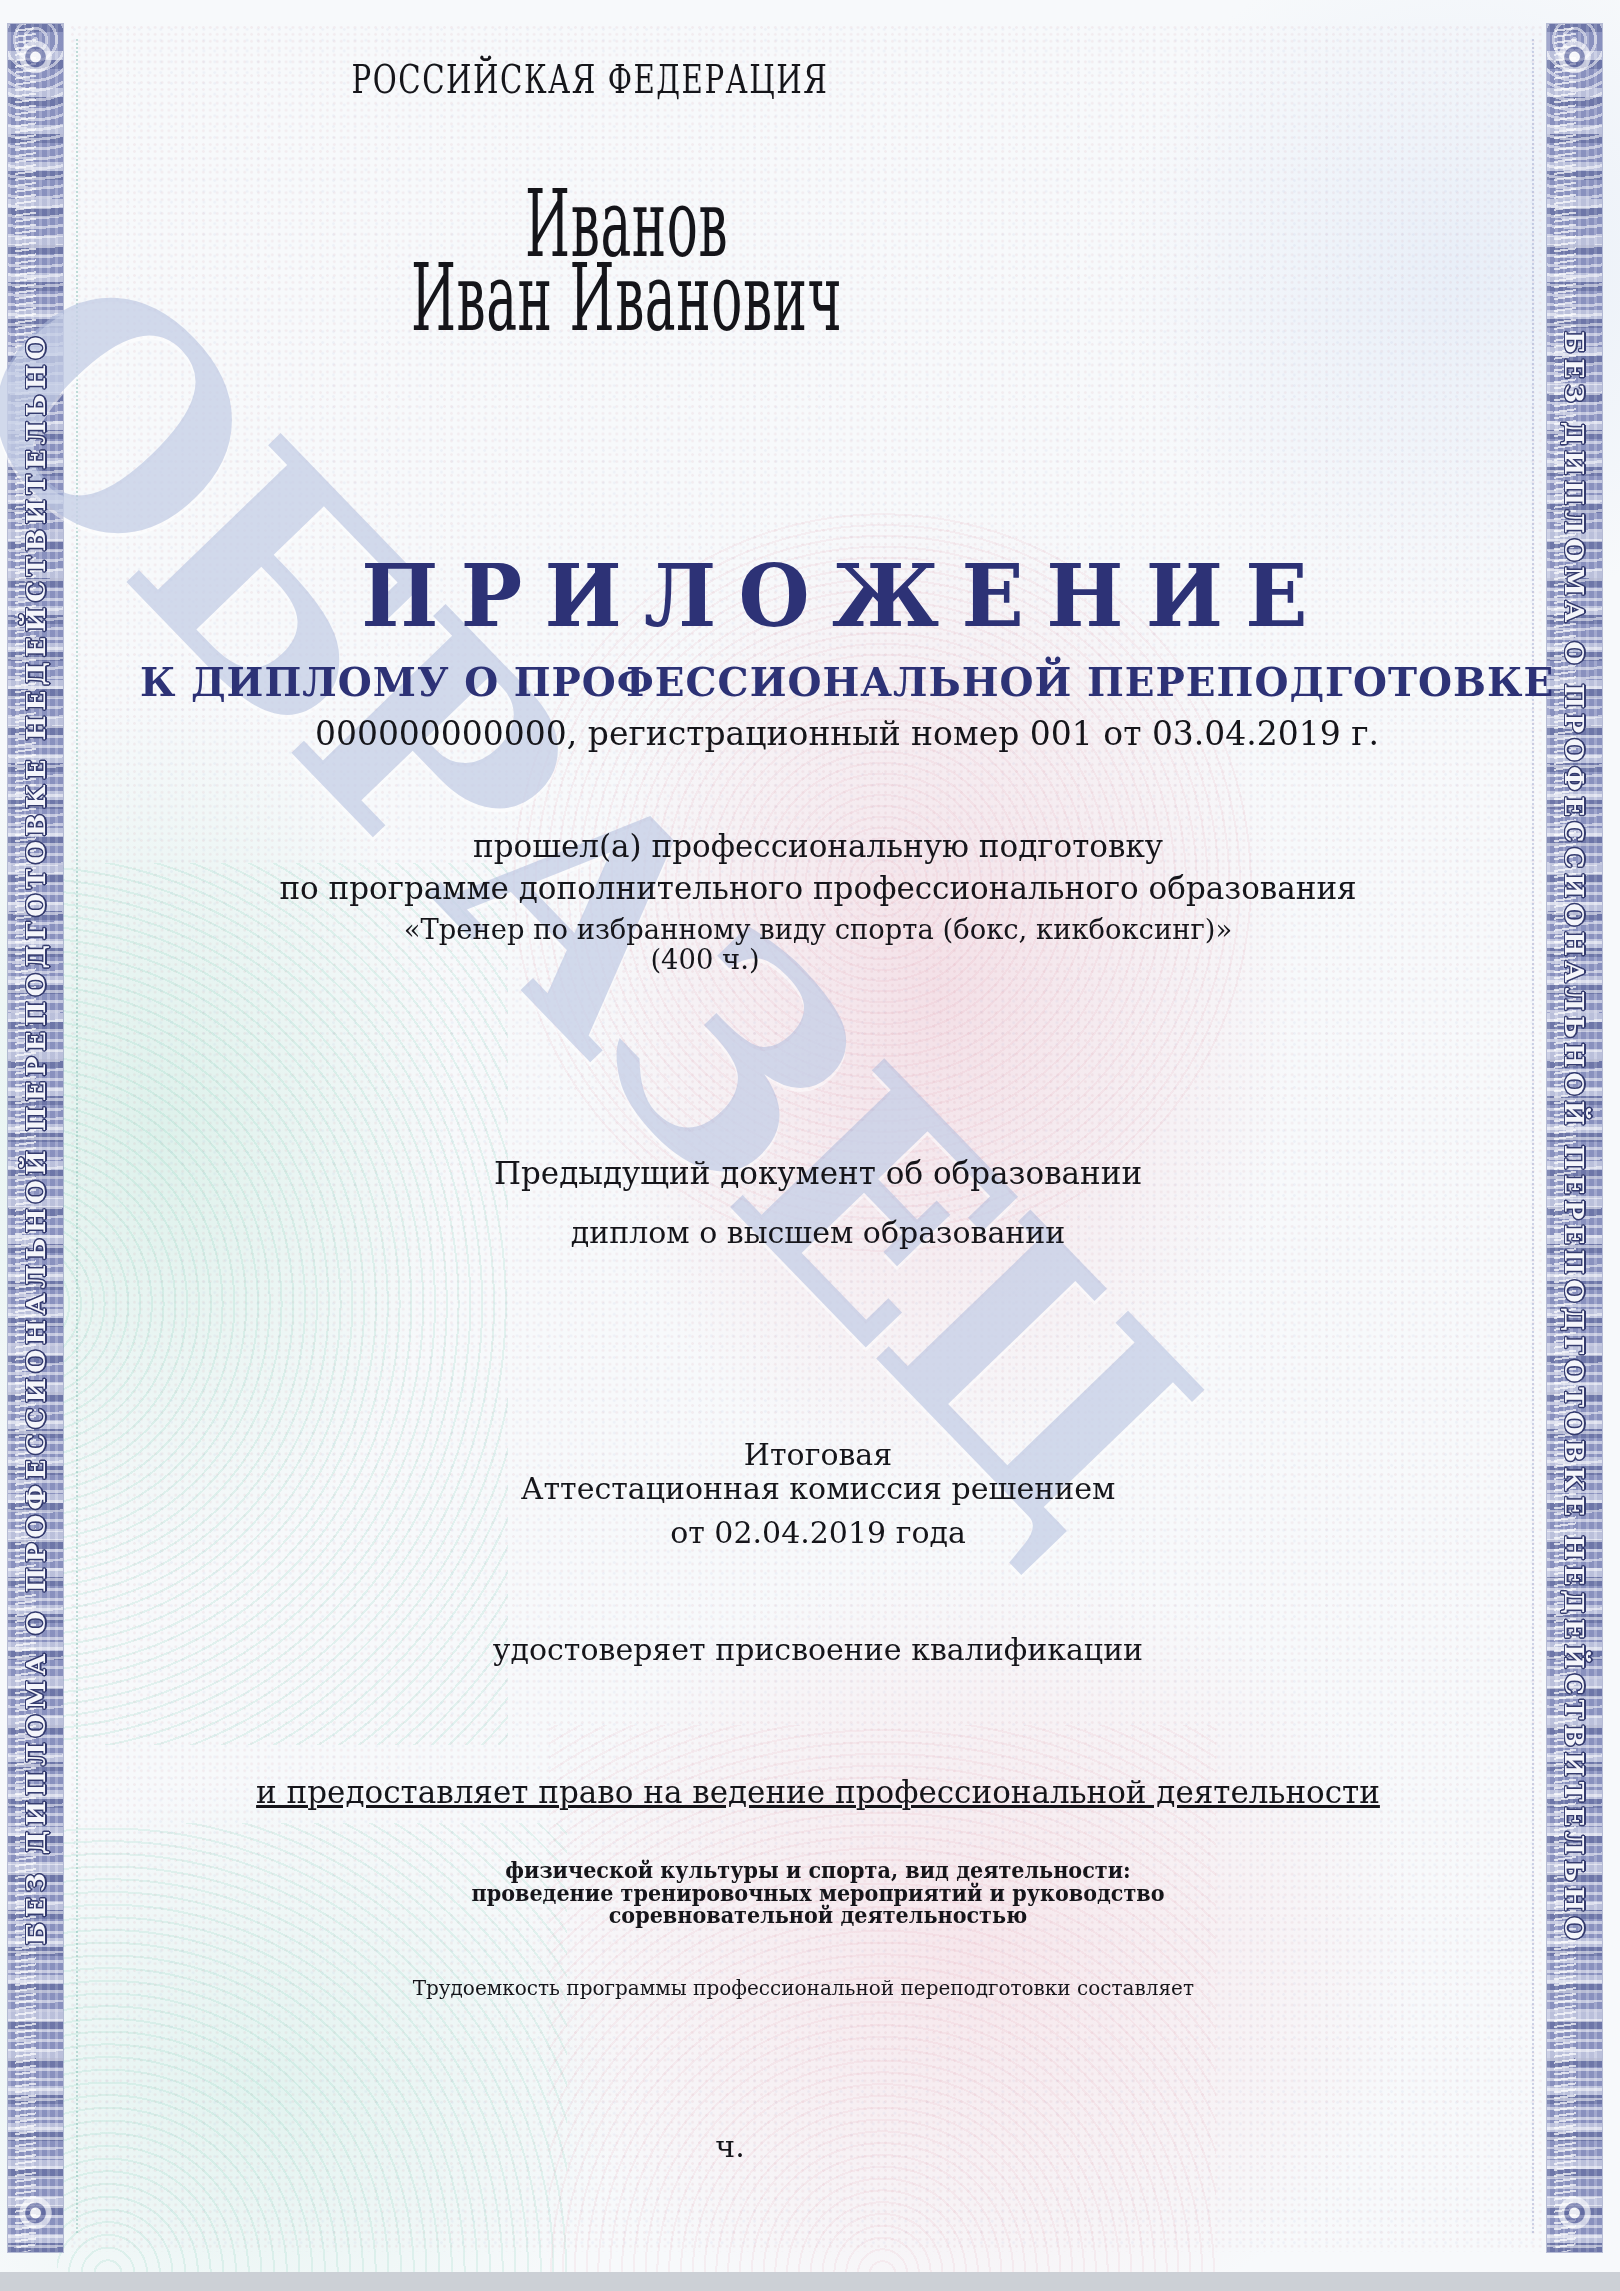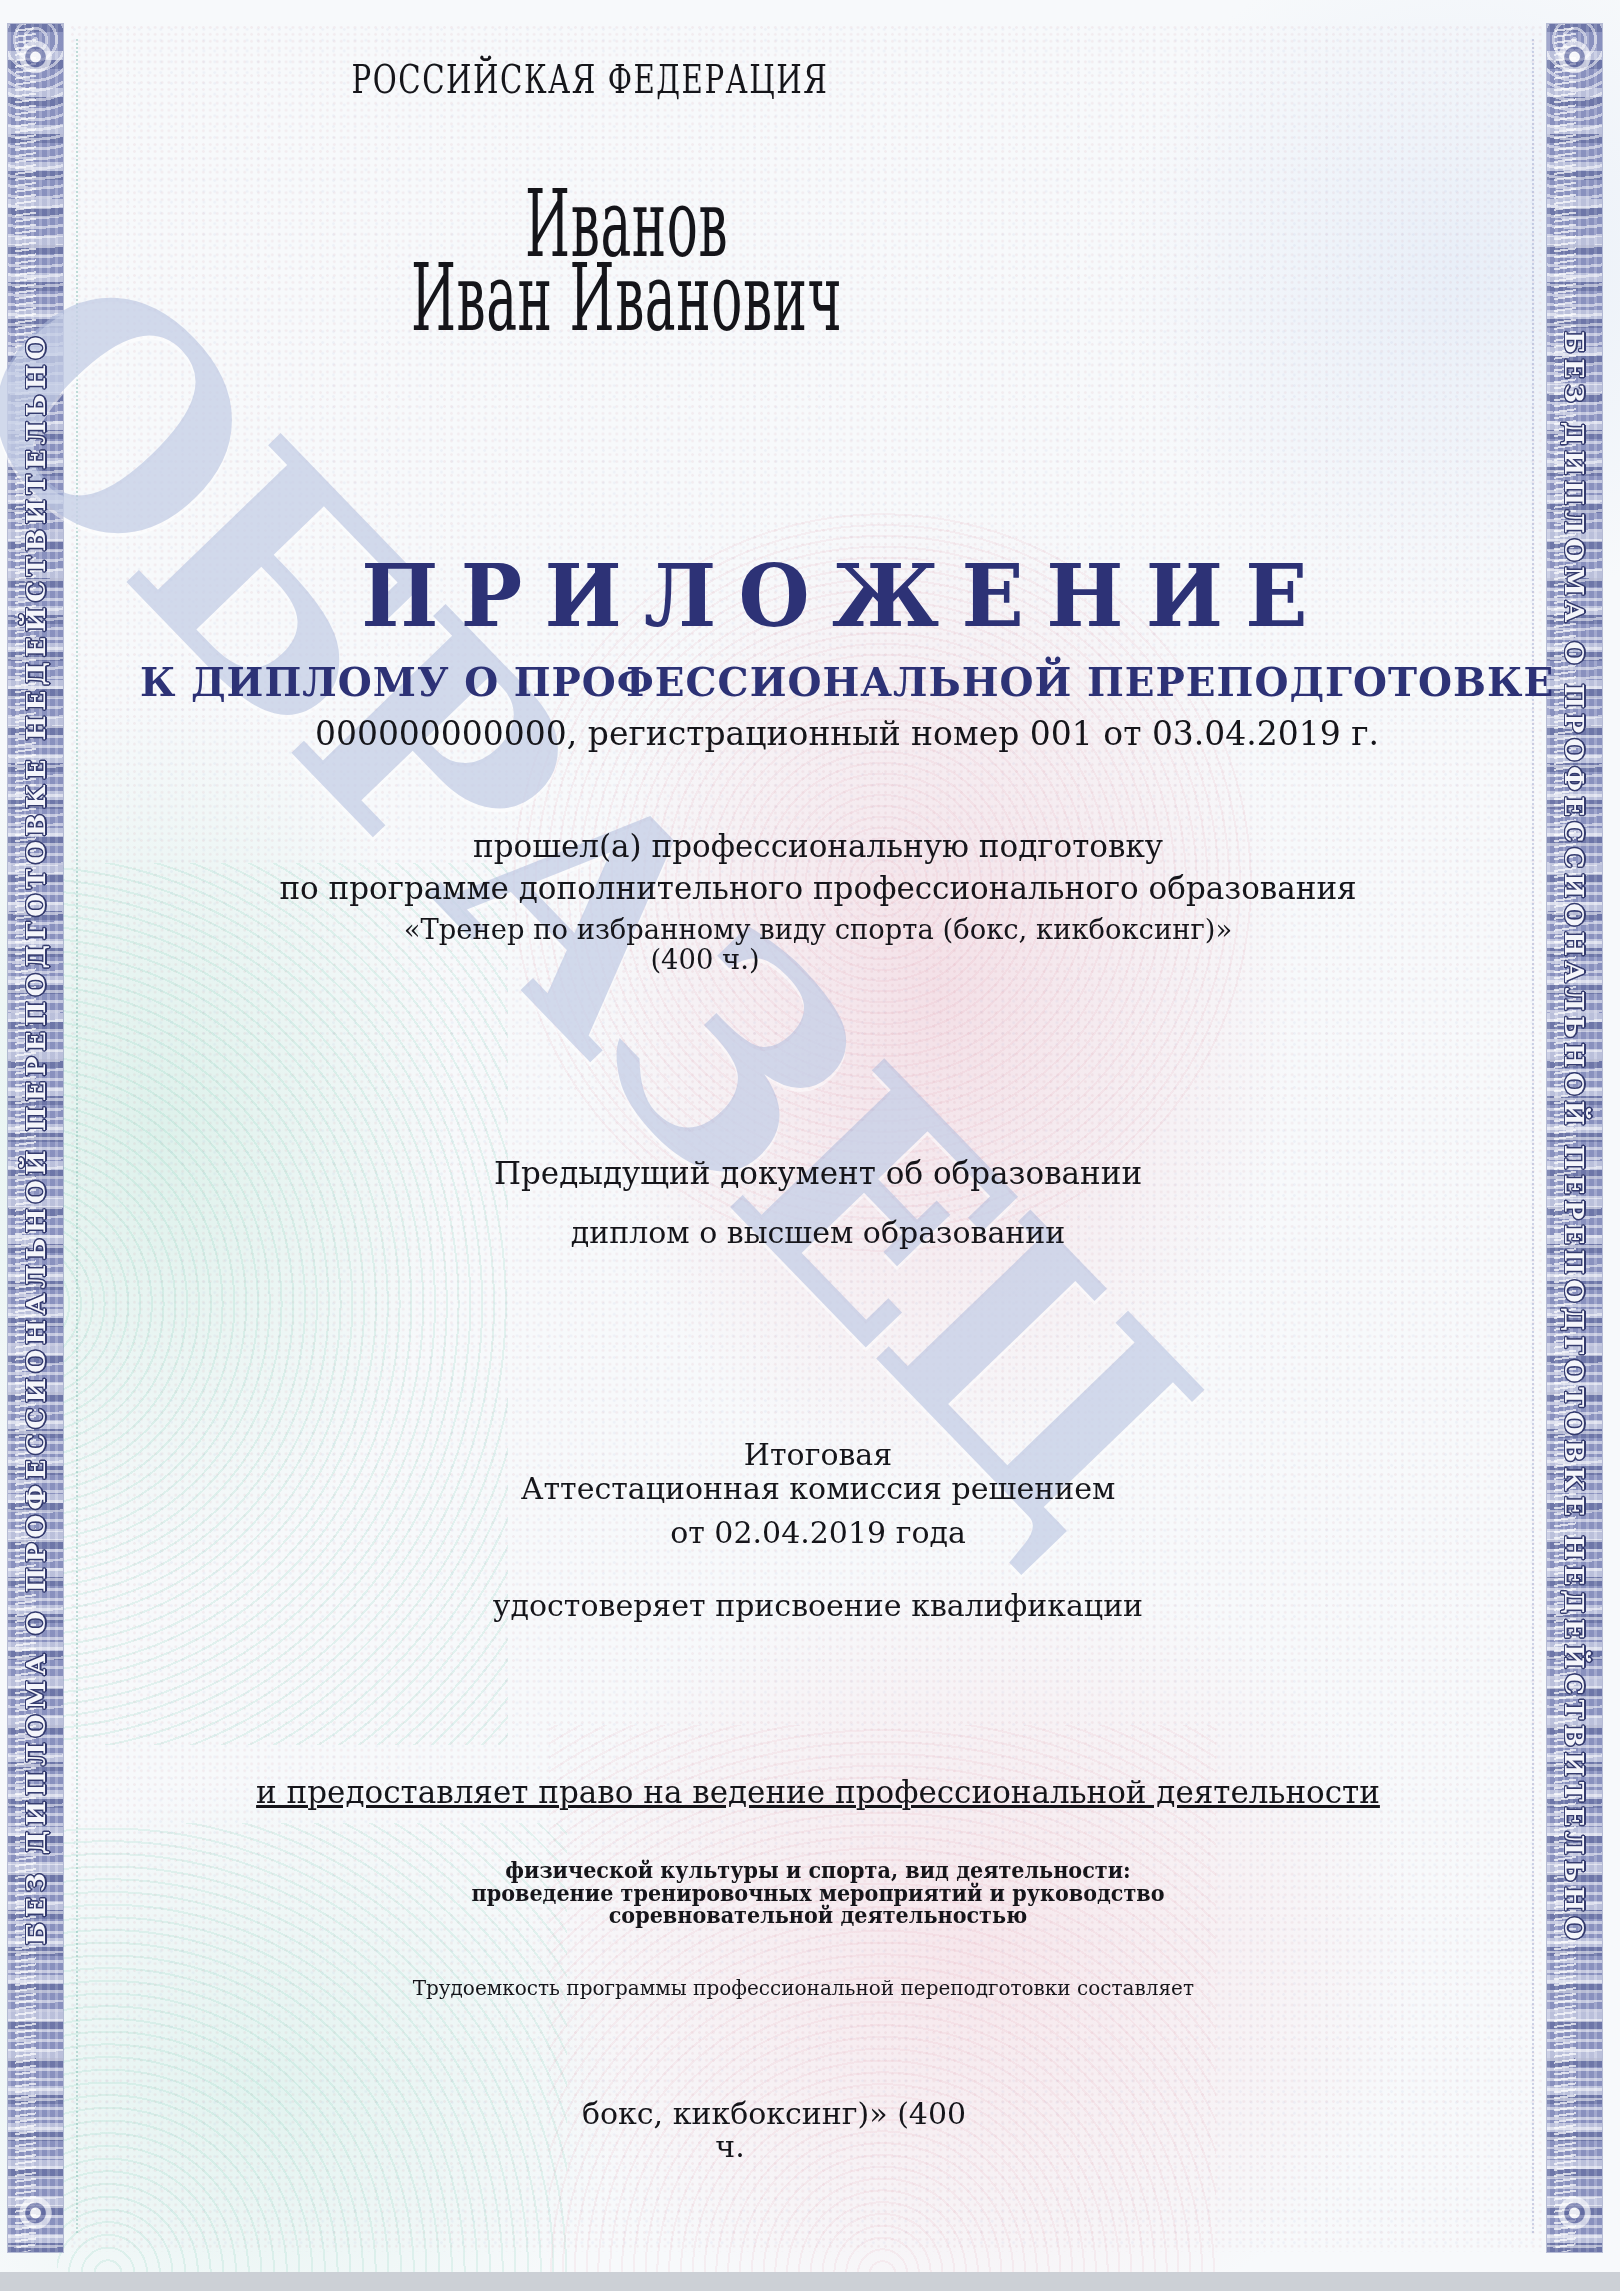--- a/index.html
+++ b/index.html
@@ -114,21 +114,21 @@
   .reg-line{top:714px;font-size:33px;transform:translateX(29px);}
   .train1{top:828px;font-size:31px;text-align:center;}
   .train2{top:870px;font-size:31px;}
   .program{top:914px;font-size:27.4px;}
   .hours{top:944px;font-size:27.4px;transform:translateX(-113px);}
   .prevlab{top:1155px;font-size:31px;}
   .prevval{top:1215px;font-size:30px;}
   .comm1{top:1437px;font-size:30px;}
   .comm2{top:1471px;font-size:30px;}
   .commdate{top:1515px;font-size:30px;}
-  .quallab{top:1588px;font-size:30px;}
+  .quallab{top:1632px;font-size:30px;}
   .qualval{top:1658px;font-size:26.5px;}
   .rights1{top:1774px;font-size:31px;text-decoration:underline;}
   .rights2{top:1817px;font-size:31px;}
   .sphere1{top:1858px;font-size:21.6px;font-weight:bold;transform:scaleX(.96);}
   .sphere2{top:1881px;font-size:21.6px;font-weight:bold;transform:scaleX(.96);}
   .sphere3{top:1903px;font-size:21.6px;font-weight:bold;transform:scaleX(.96);}
   .workload{top:1976px;font-size:20px;transform:translateX(-14.7px);}
   .wl-val1{top:2096px;font-size:30px;transform:translateX(-44px);}
   .wl-val2{top:2129px;font-size:30px;transform:translateX(-88px);}
   .serial{
@@ -186,19 +186,18 @@
   <div class="tb commdate">от 02.04.2019 года</div>
 
   <div class="tb quallab">удостоверяет присвоение квалификации</div>
 
   <div class="tb rights1">и предоставляет право на ведение профессиональной деятельности</div>
   <div class="tb sphere1">физической культуры и спорта, вид деятельности:</div>
   <div class="tb sphere2">проведение тренировочных мероприятий и руководство</div>
   <div class="tb sphere3">соревновательной деятельностью</div>
 
   <div class="tb workload">Трудоемкость программы профессиональной переподготовки составляет</div>
-  <div class="tb wl-val1">бокс, кикбоксинг)» (400</div>
   <div class="tb wl-val2">ч.</div>
 
 </div>
 
 <div class="scan-edge"></div>
 
 
 </body></html>

